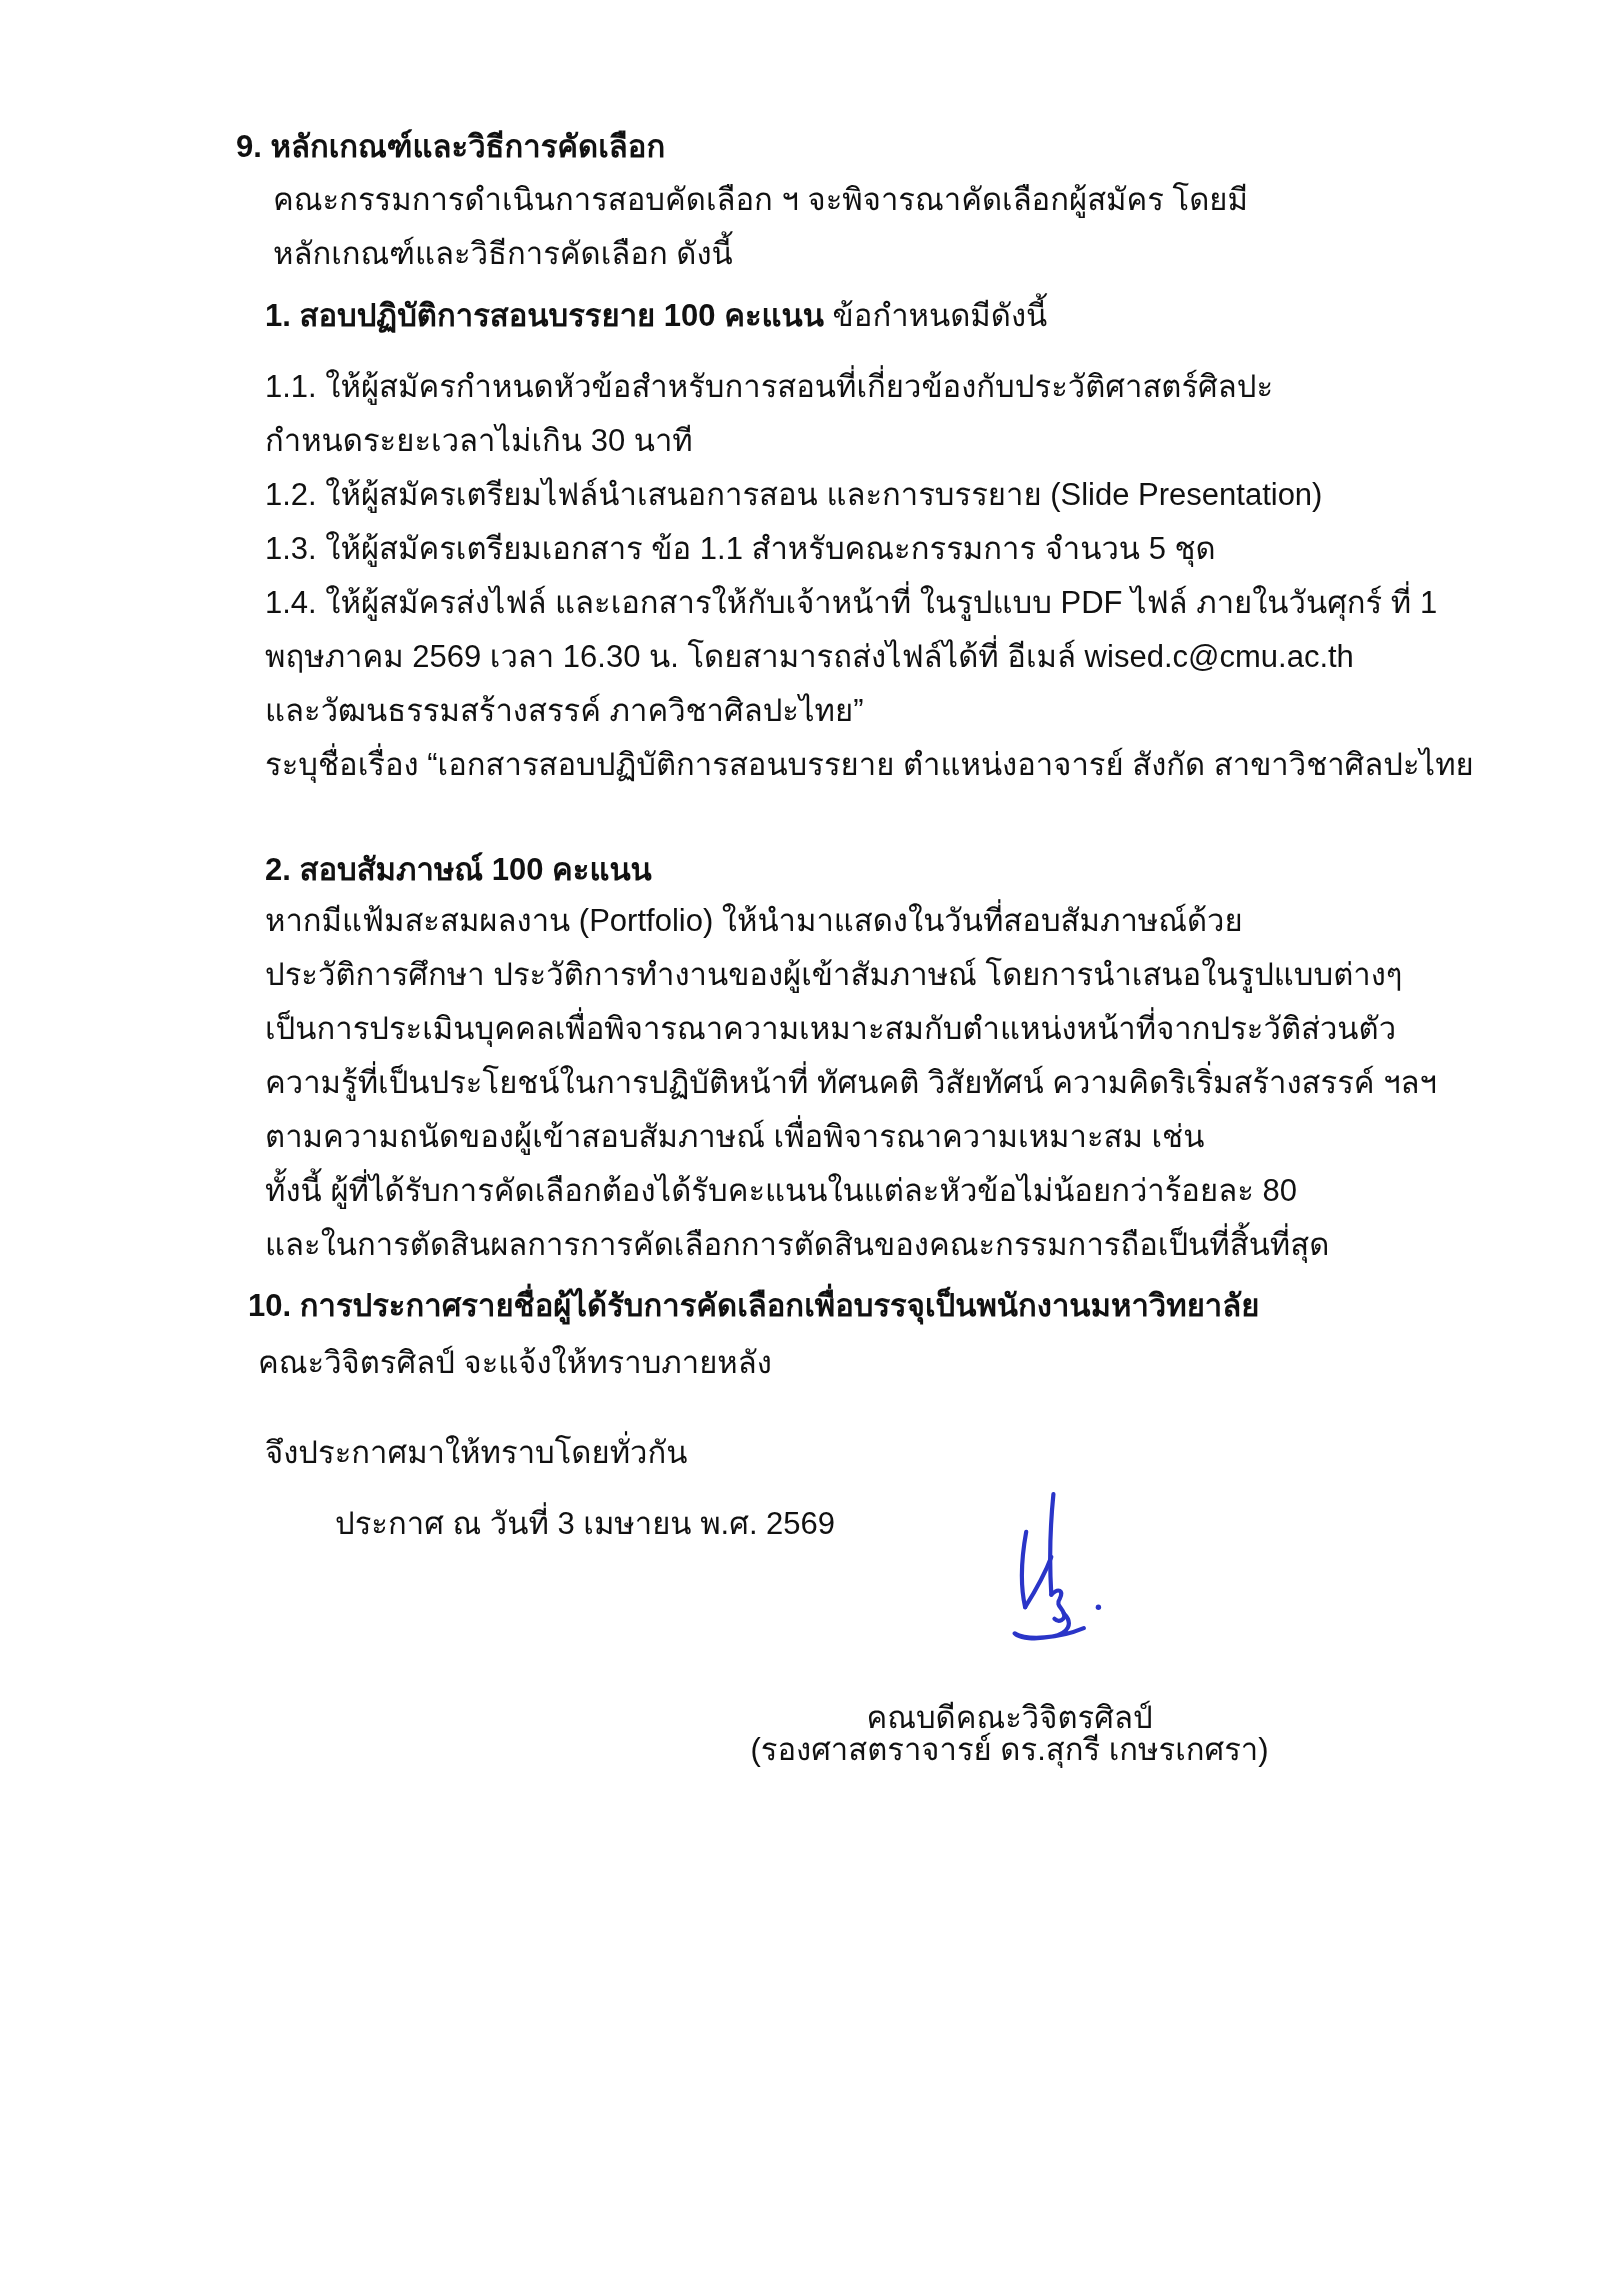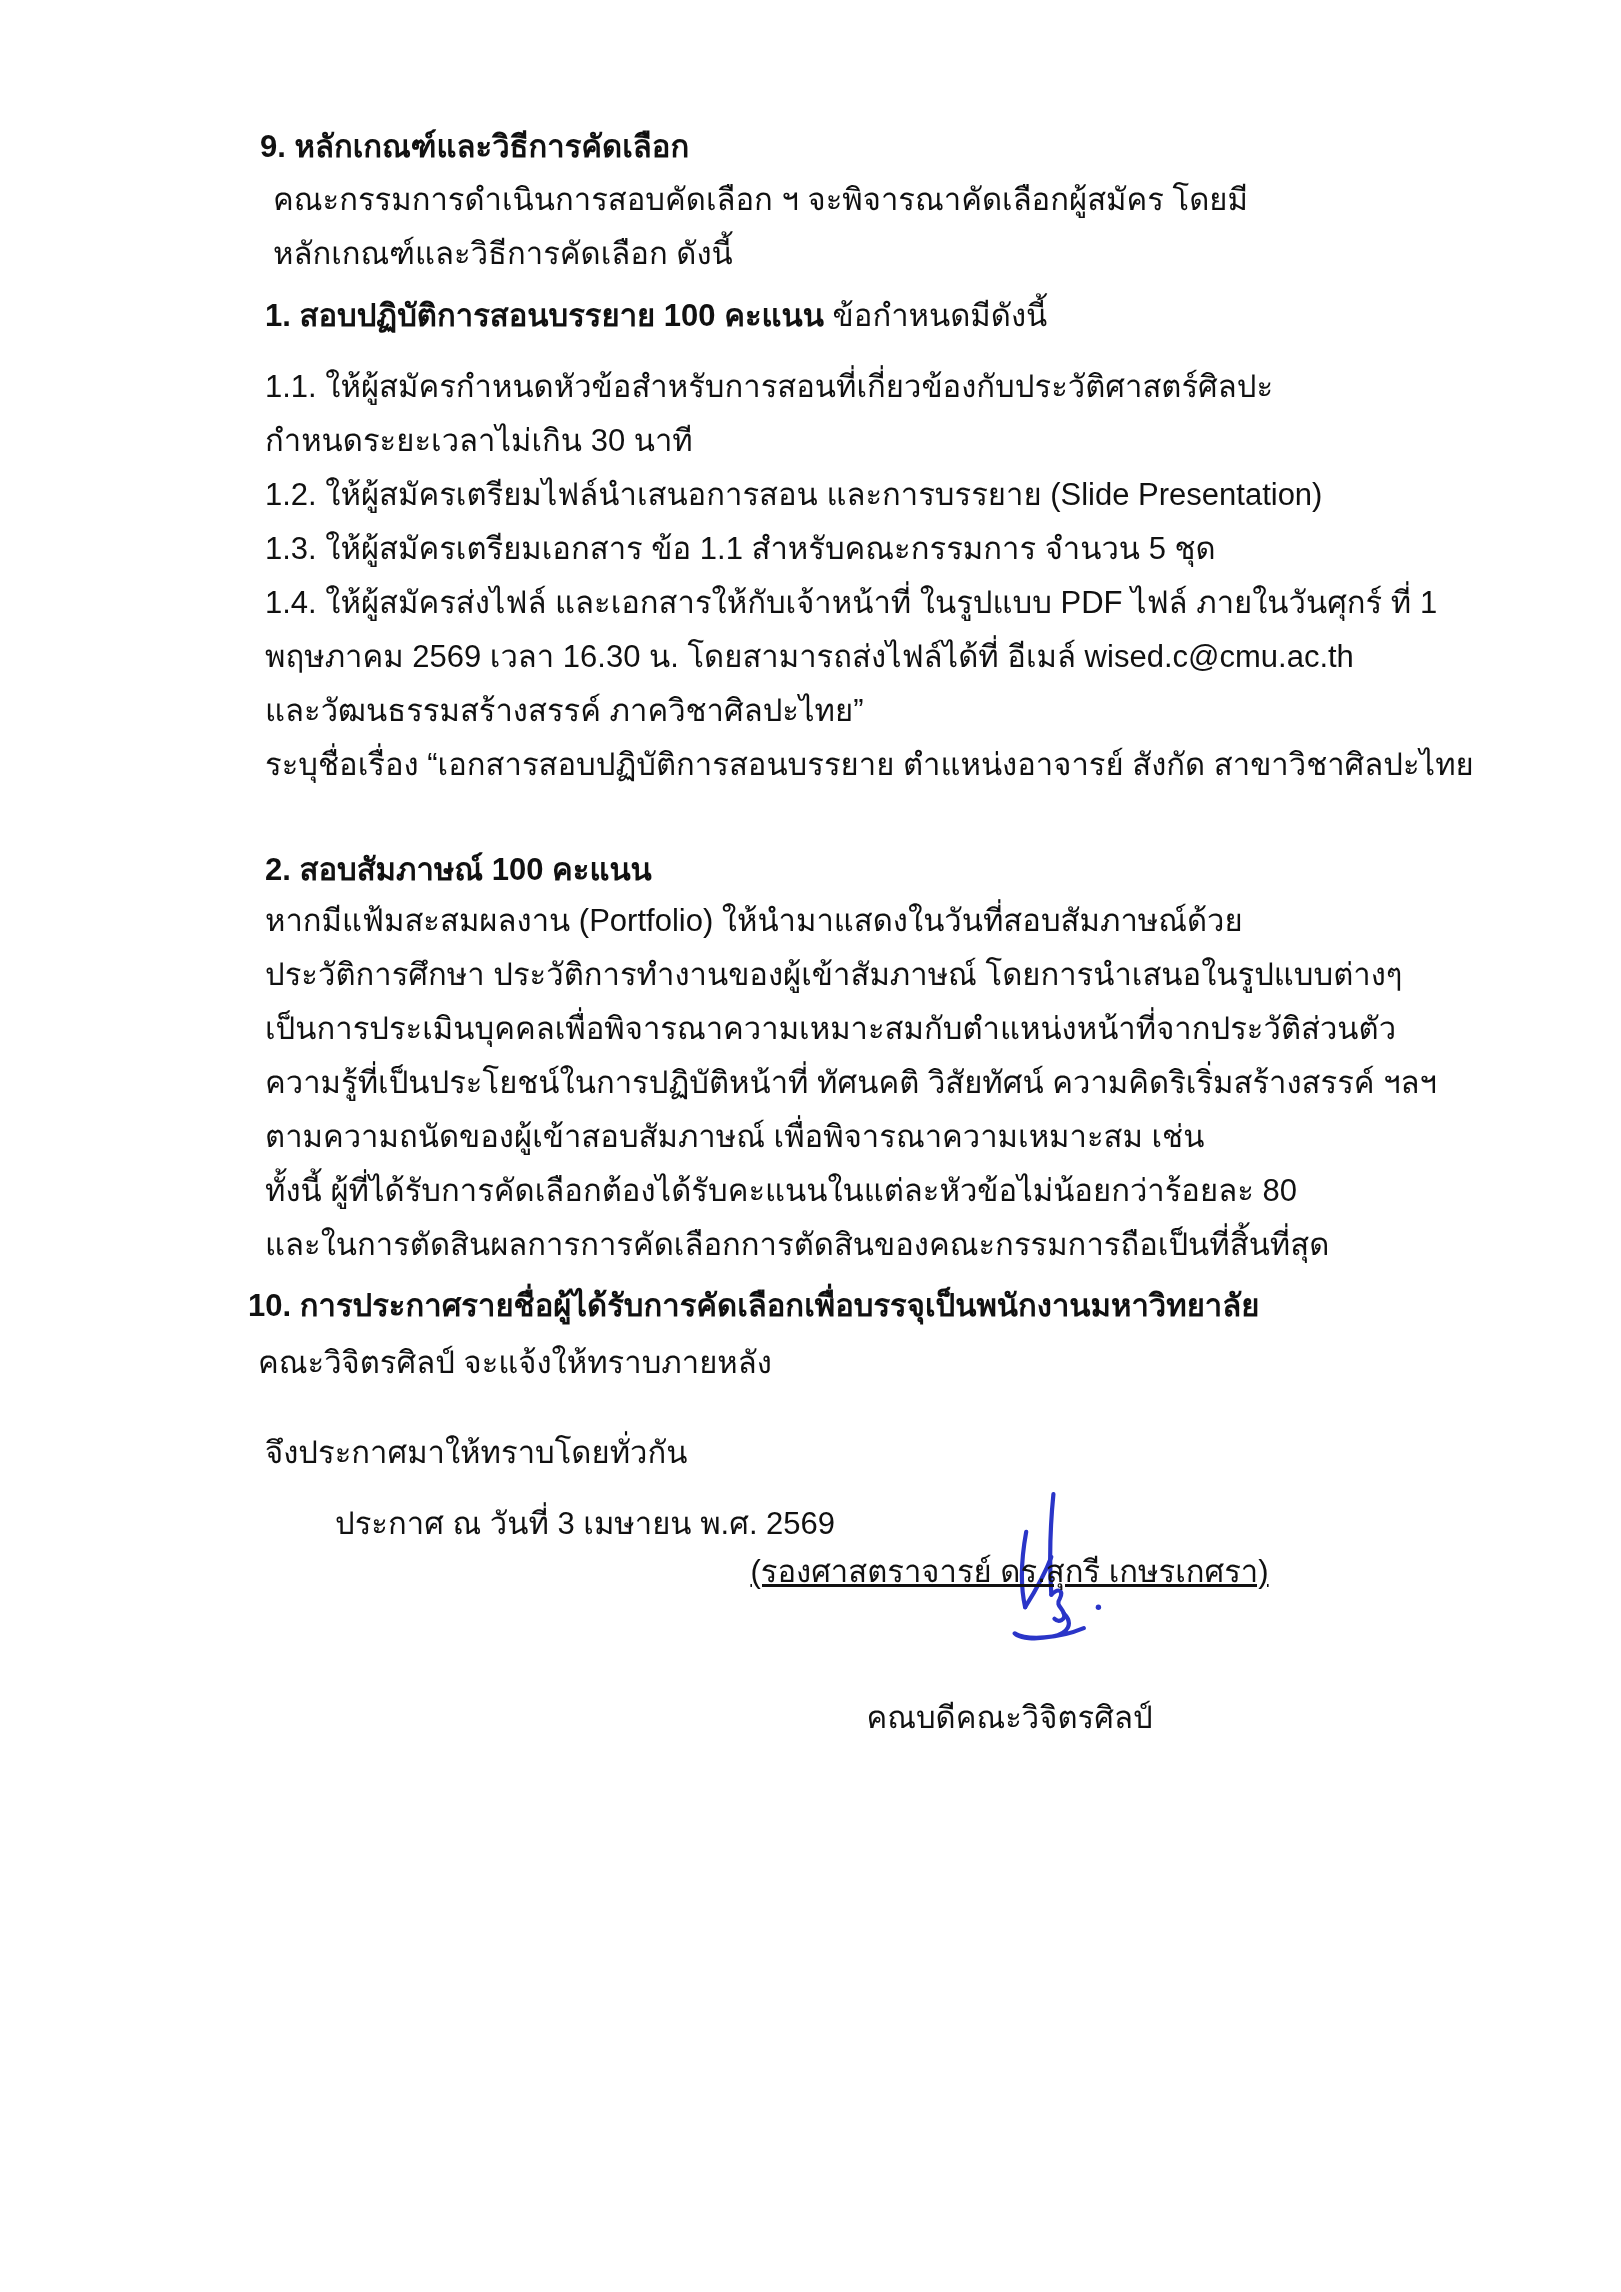--- a/index.html
+++ b/index.html
@@ -18,21 +18,21 @@
   .line { height:54px; }
   .center { text-align:center; white-space:nowrap; }
   svg.sig { position:absolute; left:992px; top:1490px; width:127px; height:157px; }
   svg.sig path { fill:none; stroke-width:4; stroke-linecap:round; stroke-linejoin:round; }
 </style>
 </head>
 <body>
 
 <div class="page">
 
-  <div class="blk t b" style="left:260px; top:120px;">9. หลักเกณฑ์และวิธีการคัดเลือก</div>
+  <div class="blk t b" style="left:236px; top:120px;">9. หลักเกณฑ์และวิธีการคัดเลือก</div>
 
   <div class="blk t" style="left:273px; top:173px;">
     <div class="line">คณะกรรมการดำเนินการสอบคัดเลือก ฯ จะพิจารณาคัดเลือกผู้สมัคร โดยมี</div>
     <div class="line">หลักเกณฑ์และวิธีการคัดเลือก ดังนี้</div>
   </div>
 
   <div class="blk t" style="left:265px; top:289px;">
     <span class="b">1. สอบปฏิบัติการสอนบรรยาย 100 คะแนน</span>
     <span> </span>
     <span>ข้อกำหนดมีดังนี้</span>
@@ -71,18 +71,18 @@
 
   <svg class="sig" viewBox="0 0 110 150" aria-hidden="true">
     <path d="M27,40 C23,62 21,90 26,112" stroke="#2a35c8"></path>
     <path d="M26,112 C36,96 45,80 51,64" stroke="#2a35c8"></path>
     <path d="M53,4 C50,34 49,68 51,100" stroke="#2a35c8"></path>
     <path d="M51,100 C58,93 63,96 59,104 C55,110 61,112 63,118 C65,124 58,127 54,123" stroke="#2a35c8"></path>
     <path d="M63,118 C72,127 68,137 52,140 C36,143 20,142 16,137 C28,144 58,142 82,132" stroke="#2a35c8"></path>
     <circle cx="96" cy="112" r="2.6" stroke="none" fill="#2a35c8"></circle>
   </svg>
 
-  <div class="blk t center" style="left:745px; top:1545px; width:529px;text-decoration:underline;">(รองศาสตราจารย์ ดร.สุกรี เกษรเกศรา)</div>
+  <div class="blk t center" style="left:745px; top:1723px; width:529px;">(รองศาสตราจารย์ ดร.สุกรี เกษรเกศรา)</div>
 
   <div class="blk t center" style="left:745px; top:1693px; width:529px;font-family:Liberation Mono, monospace;">คณบดีคณะวิจิตรศิลป์</div>
 
 </div>
 
 
 </body></html>

